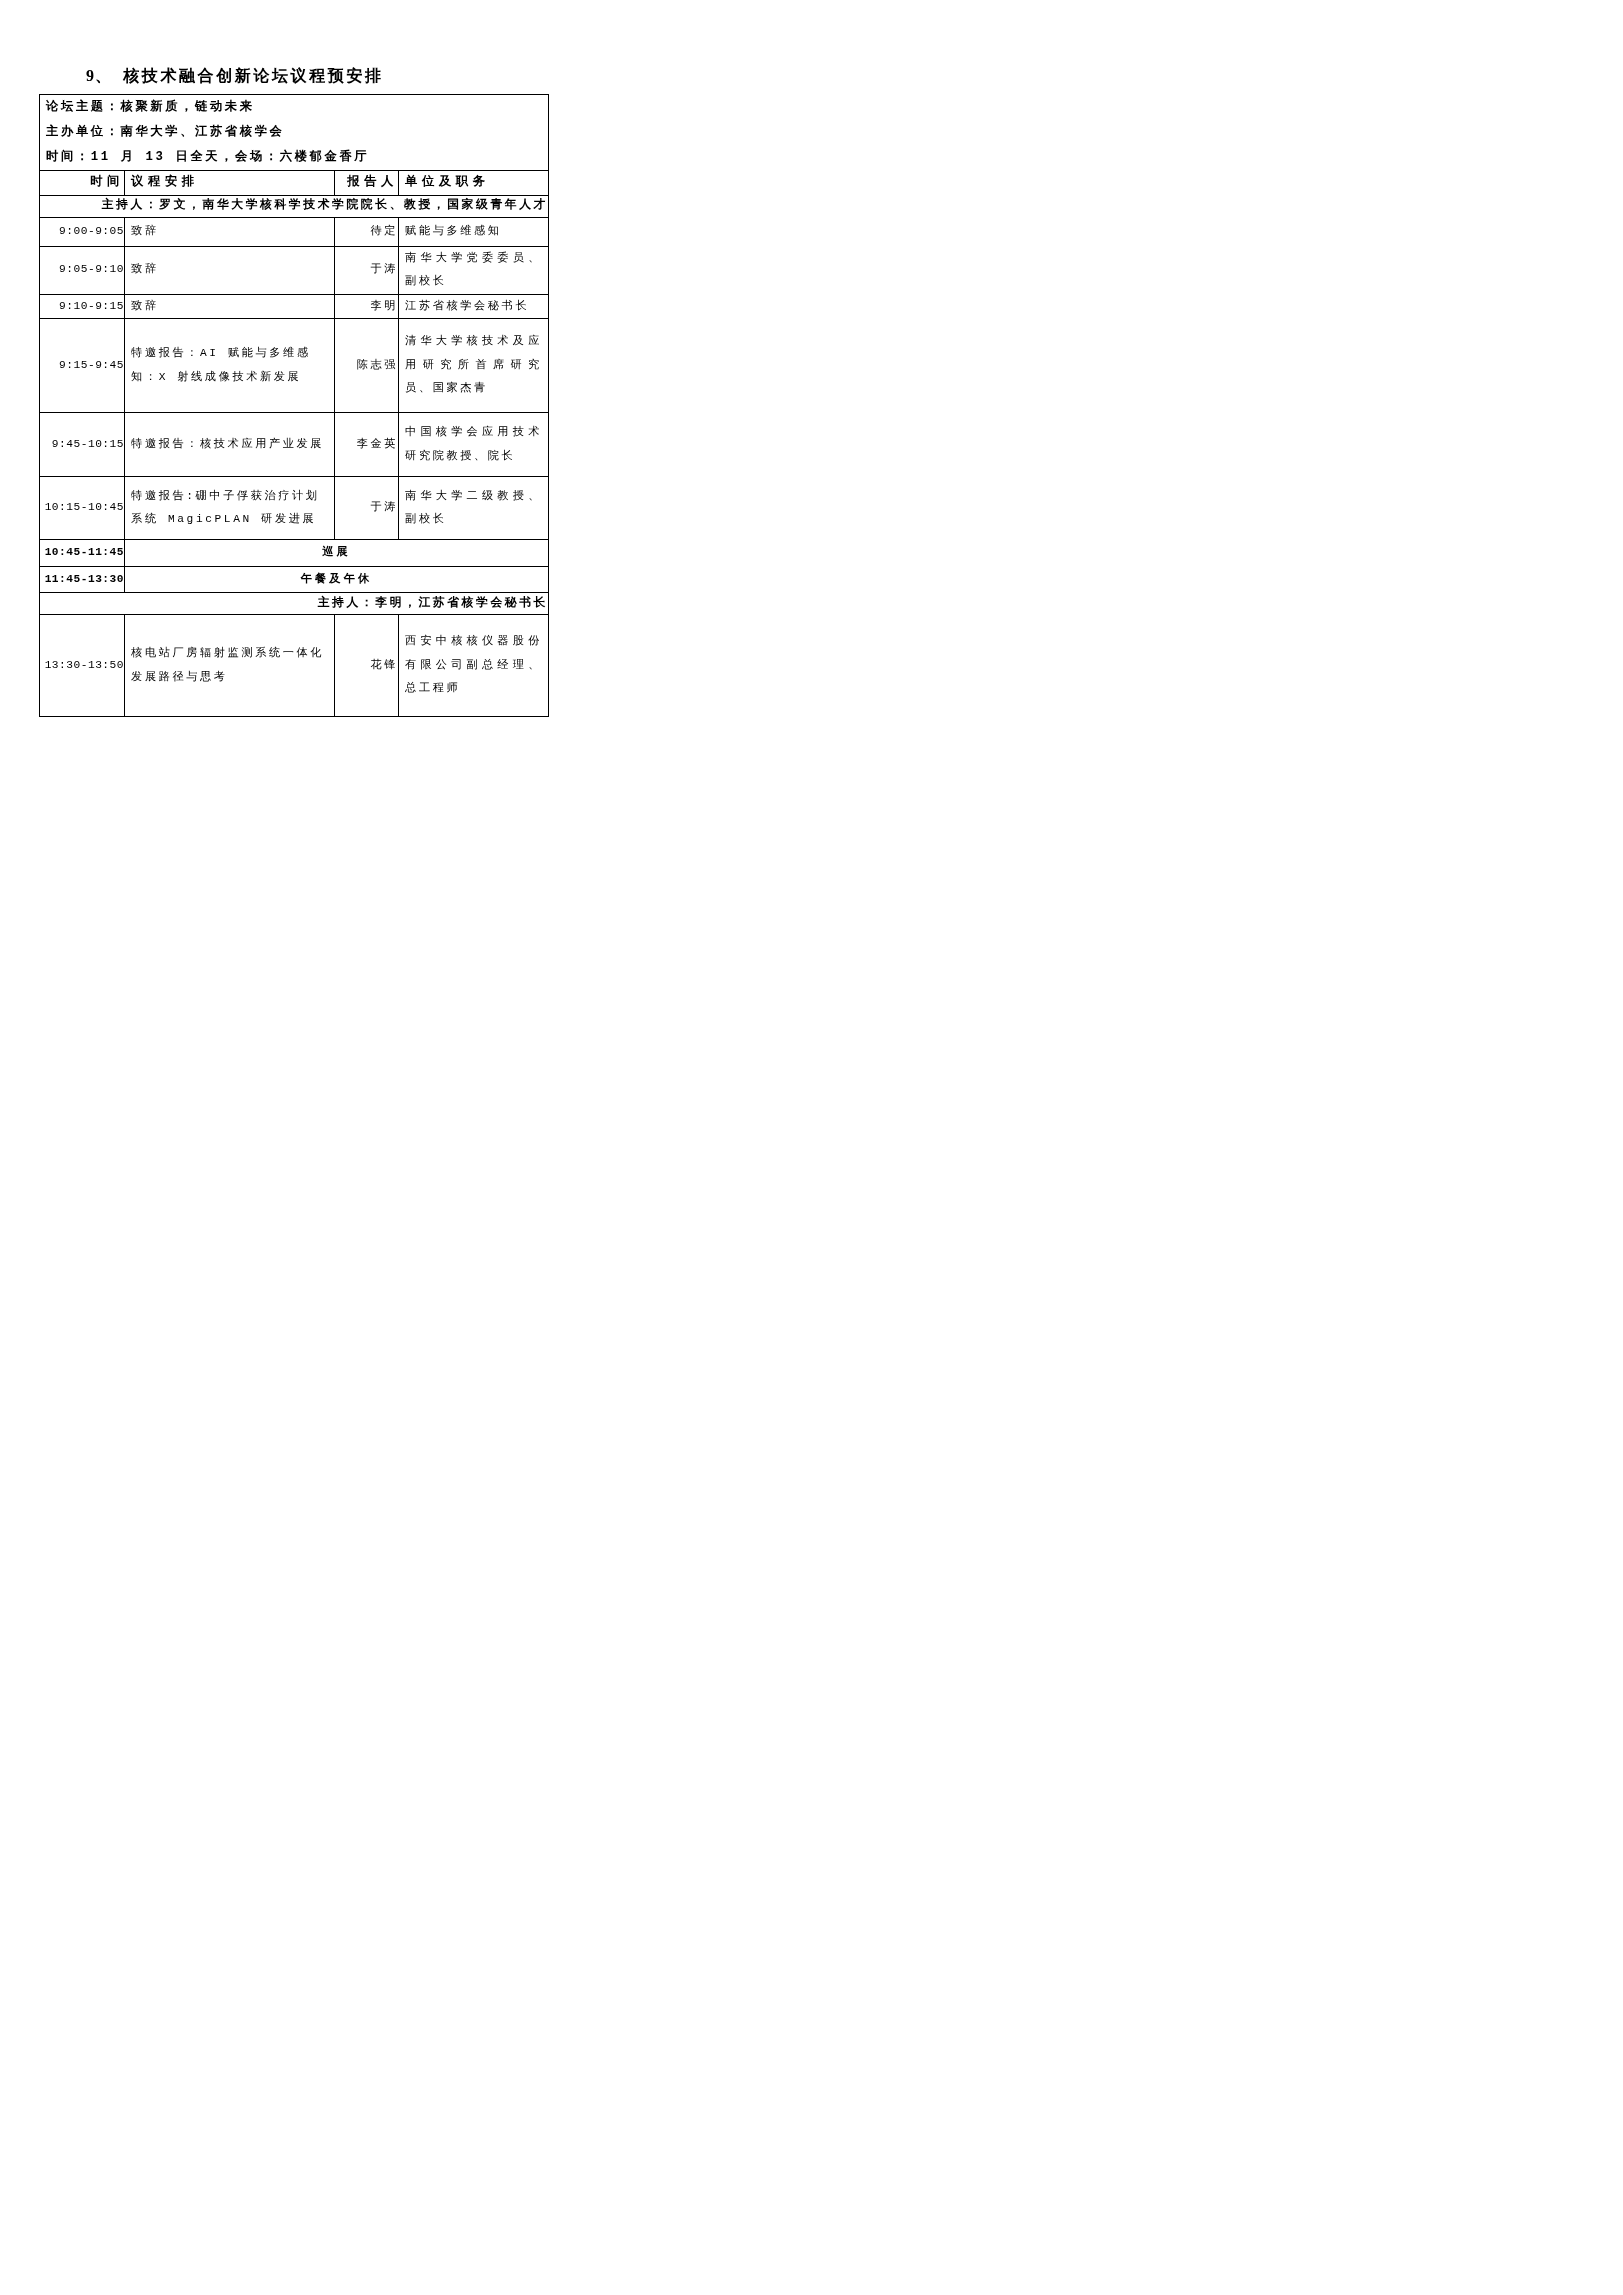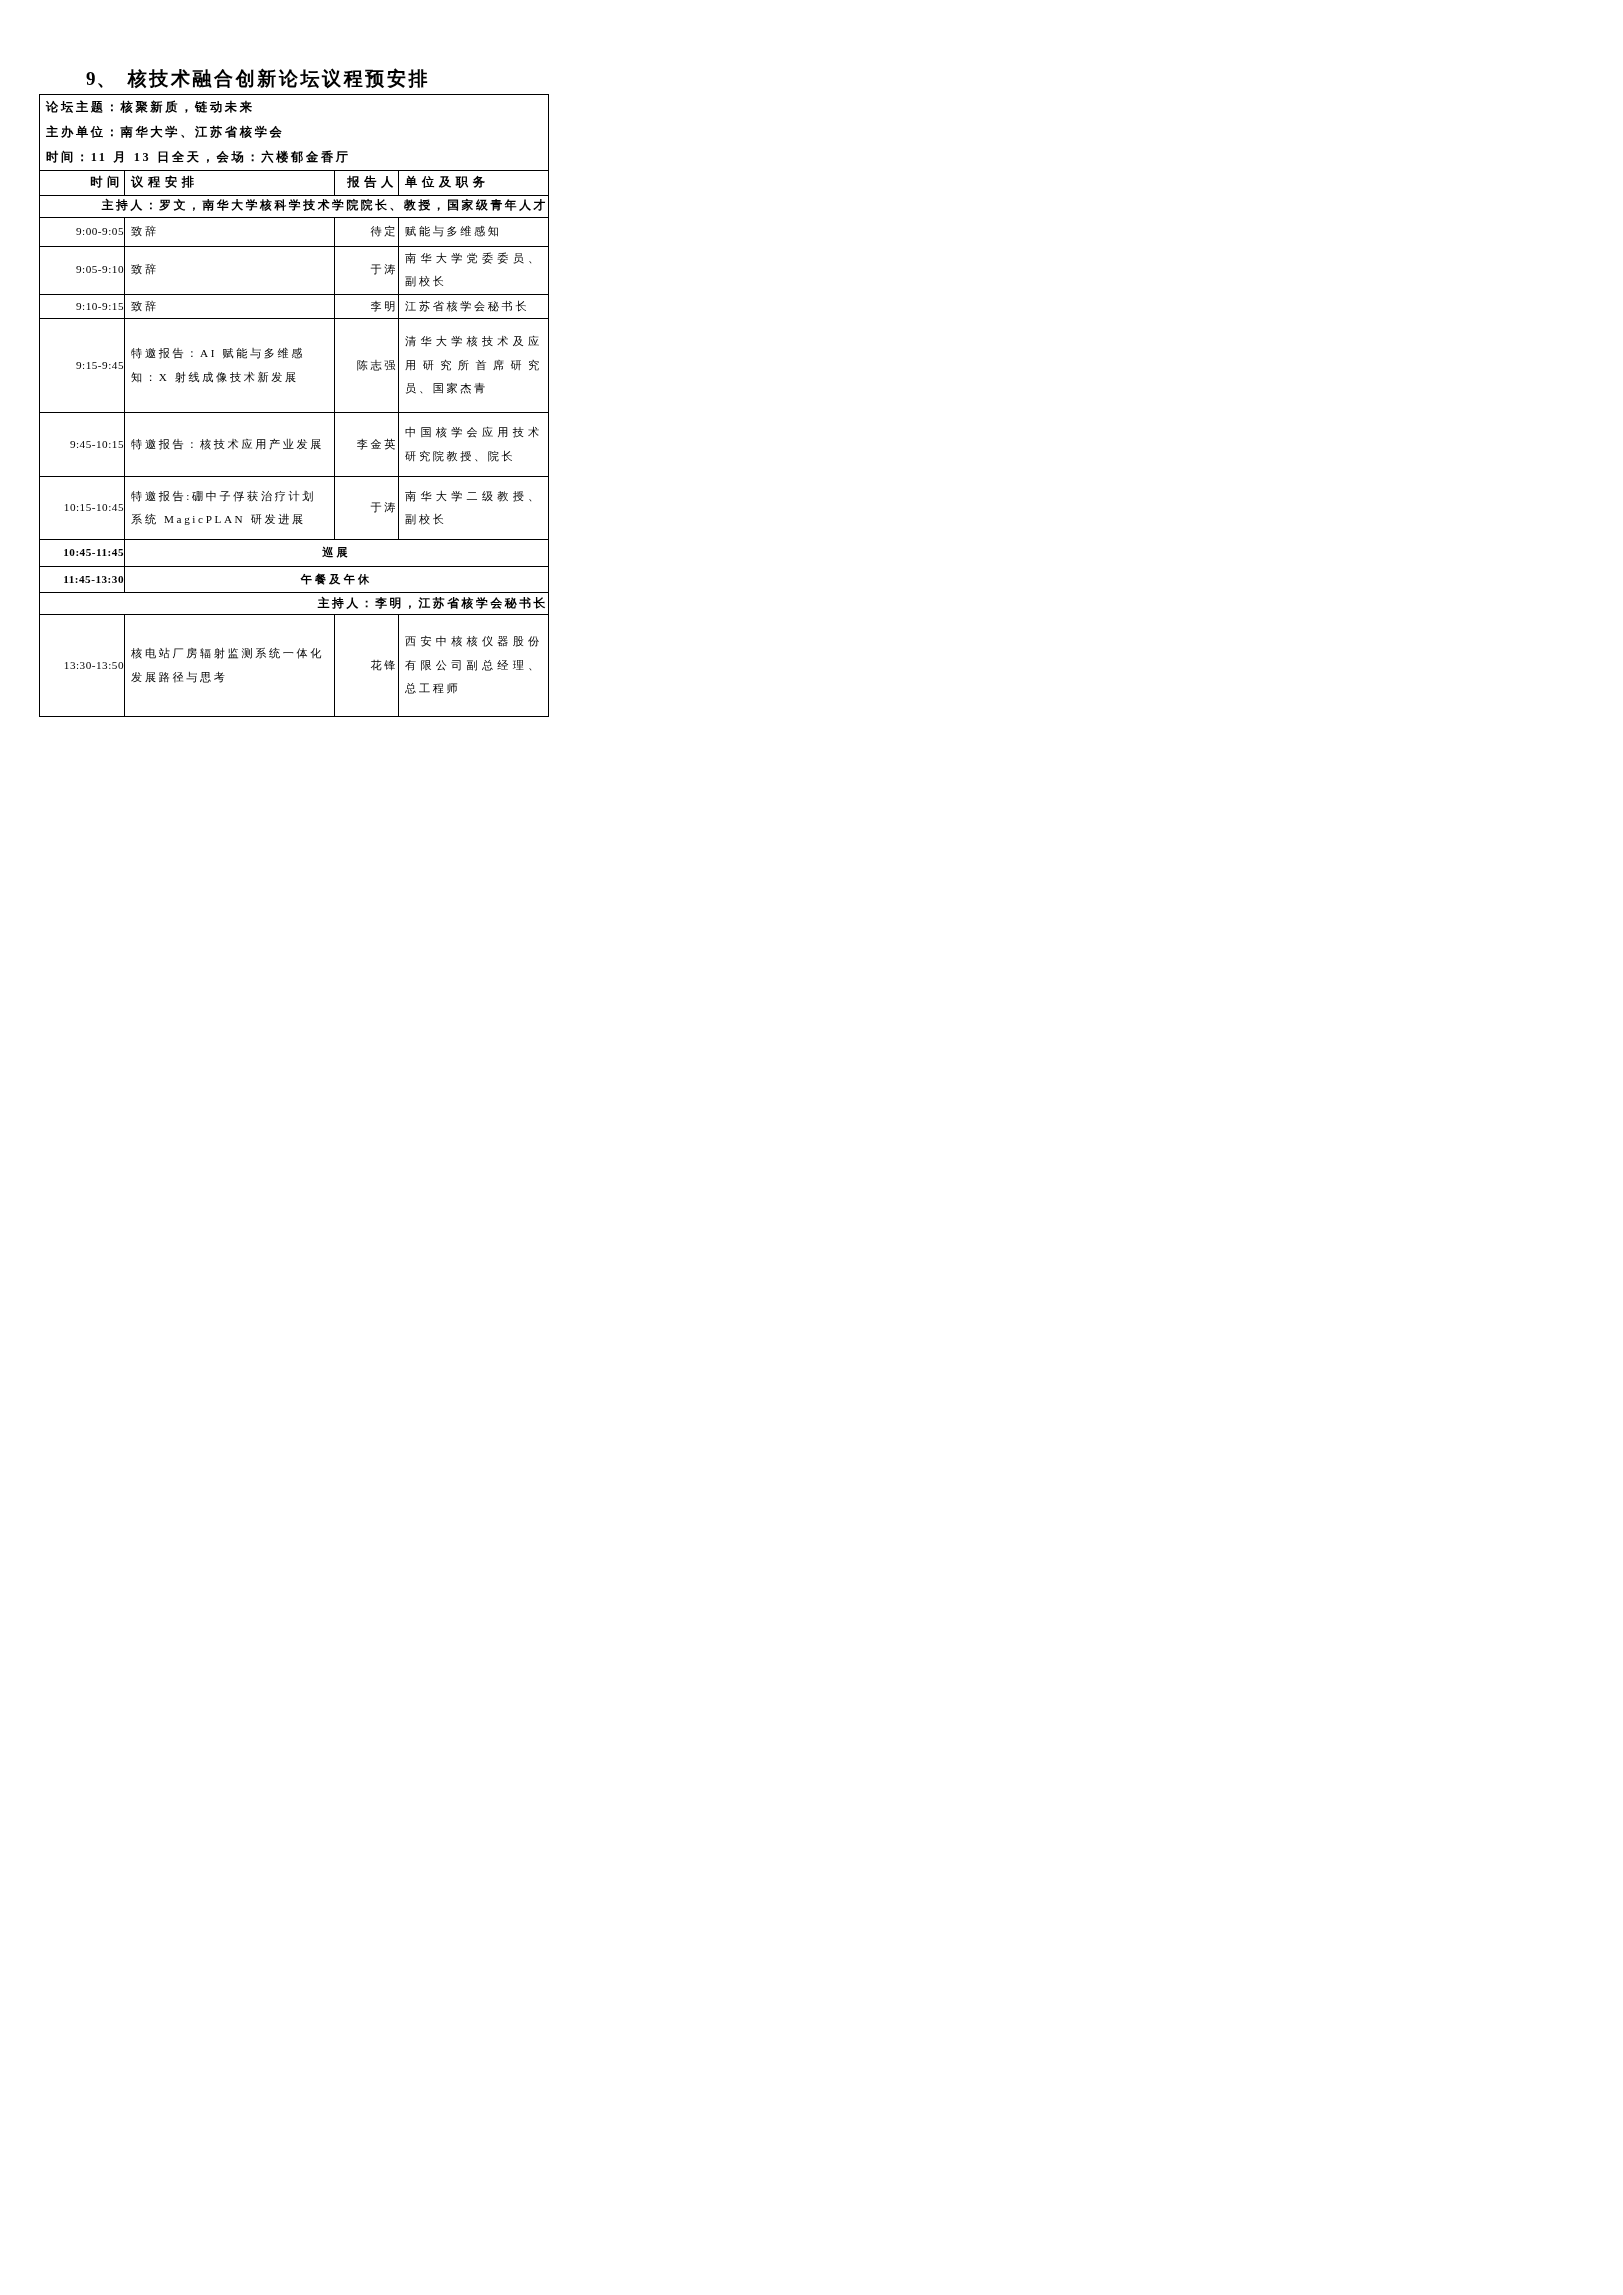--- a/index.html
+++ b/index.html
@@ -6,21 +6,21 @@
   html, body { background: #ffffff; }
   body {
     width: 574px; height: 812px;
     position: relative;
     font-family: "Liberation Serif", "DejaVu Serif", serif;
     color: #000;
   }
   .doc-title {
     position: absolute;
     top: 66px; left: 86px;
-    font-size: 19px;
+    font-size: 16px;
     font-weight: 700;
     letter-spacing: 2.6px;
     white-space: nowrap;
   }
   .doc-title .num { letter-spacing: 1px; margin-right: 11.2px; }
   table.agenda {
     position: absolute;
     top: 94px; left: 39px;
     width: 510px;
     border-collapse: collapse;
@@ -32,20 +32,21 @@
   }
   td {
     border-left: 0.5px solid #000;
     border-right: 0.5px solid #000;
     border-bottom: 1px solid #000;
     vertical-align: middle;
     font-size: 11.2px;
     letter-spacing: 2.6px;
     line-height: 23.5px;
     overflow: hidden;
+    font-family: Liberation Mono, monospace;
   }
   
   tr.info-row td {
     border-bottom: 0.5px solid #000;
     padding-left: 6.1px;
     font-weight: 700;
     font-size: 12.3px;
   }
   tr.info-row .info-line { line-height: 25px; white-space: nowrap; }
   

